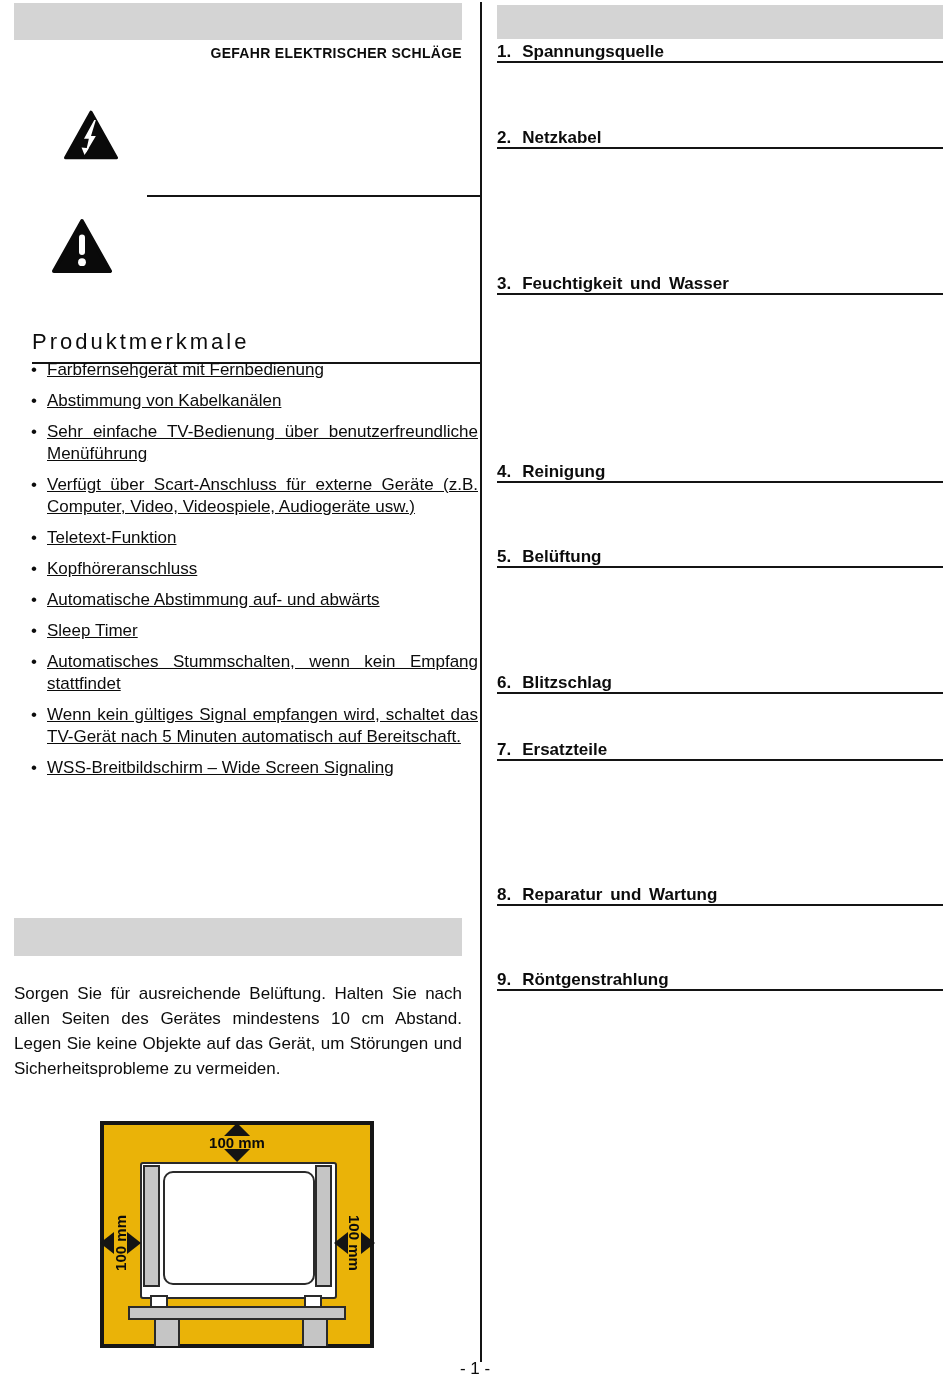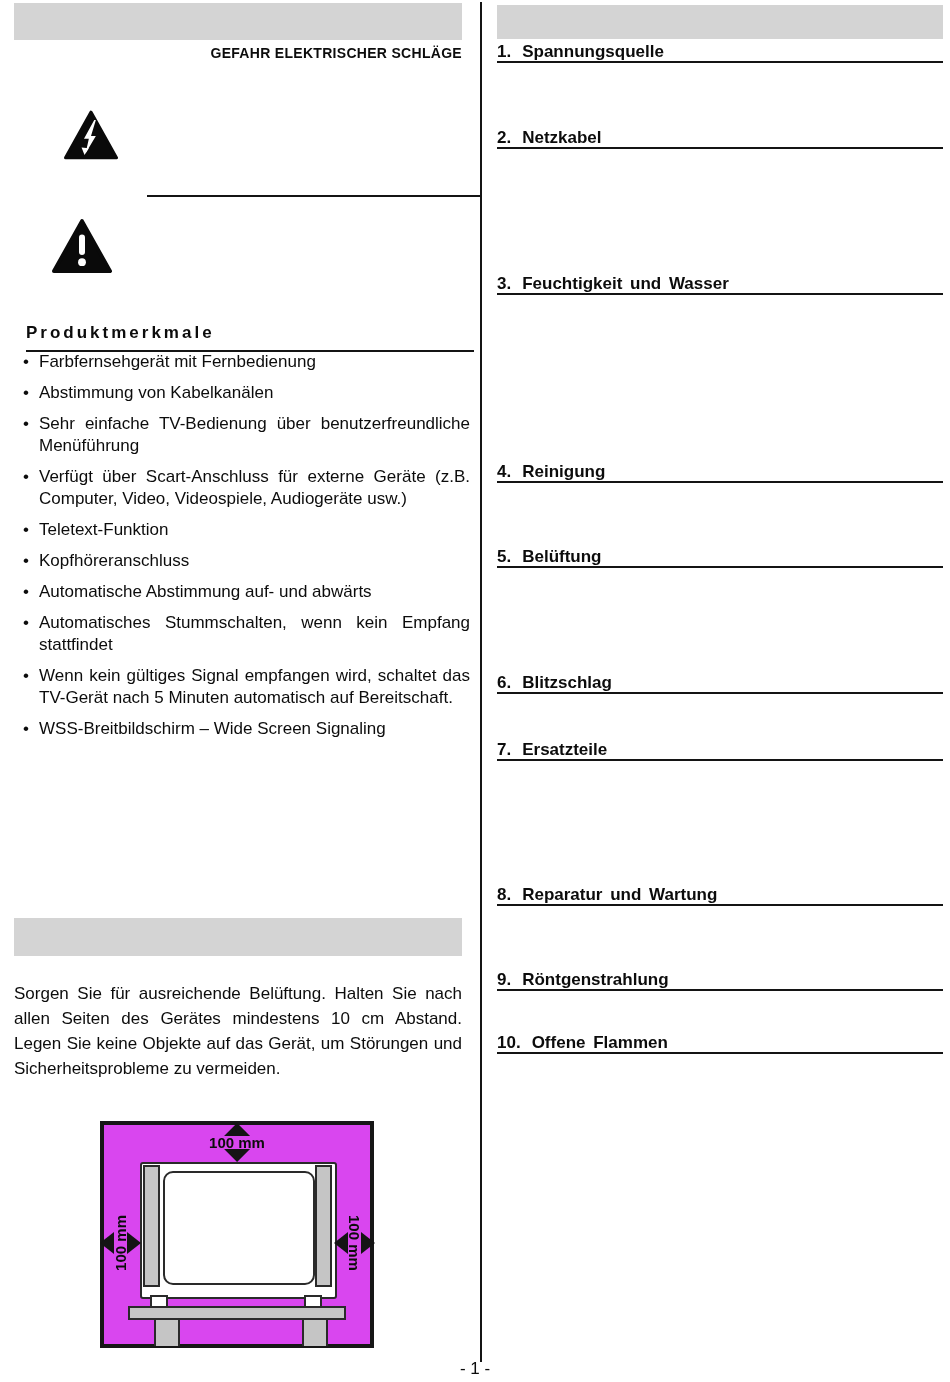--- a/index.html
+++ b/index.html
@@ -26,43 +26,43 @@
   .bar-rt{top:5px;height:34px;}
 
   .danger-heading{position:absolute;top:45px;left:0;width:100%;text-align:right;
     font-weight:bold;font-size:14px;letter-spacing:.3px;white-space:nowrap;}
 
   .icon{position:absolute;}
   .icon-hv{left:50px;top:106px;width:54px;height:58px;}
   .icon-caution{left:38px;top:212px;width:60px;height:68px;}
   .icon svg{width:100%;height:100%;display:block;}
 
-  .features-title{position:absolute;top:311px;left:0;width:100%;margin:12px;
-    font-size:17px;font-weight:bold;letter-spacing:3px;
+  .features-title{position:absolute;top:311px;left:0;width:100%;margin:18px;
+    font-size:22px;font-weight:normal;letter-spacing:3px;
     border-bottom:2px solid #141414;padding-bottom:7px;}
 
-  ul.features{position:absolute;top:343px;left:0;width:100%;margin:8px;padding:0;list-style:none;}
+  ul.features{position:absolute;top:343px;left:0;width:100%;margin:16px;padding:0;list-style:none;text-decoration:underline;}
   ul.features li{position:relative;padding-left:17px;margin-bottom:9px;
     font-size:17px;line-height:22px;text-align:justify;hyphens:manual;}
   ul.features li::before{content:"\2022";position:absolute;left:1px;top:0;}
 
   .para{position:absolute;left:0;width:100%;margin:0;font-size:17px;line-height:25px;
     text-align:justify;hyphens:manual;}
   .para-1{top:962px;margin-top:19px;}
   .para-2{top:1062px;}
 
   
   .section{position:absolute;left:0;width:100%;font-weight:bold;font-size:17px;
     line-height:19px;border-bottom:2px solid #141414;
     word-spacing:3px;white-space:nowrap;}
   .section .num{margin-right:11px;}
 
   
   .diagram{position:absolute;left:100px;top:1121px;width:266px;height:219px;
-    border:4px solid #161616;background:#d946ef;}
+    border:4px solid #161616;background:#eab308;}
   .tv{position:absolute;left:36px;top:37px;width:193px;height:133px;
     border:2px solid #2a2a2a;border-radius:3px;background:#fff;}
   .speaker{position:absolute;top:40px;width:13px;height:118px;background:#c5c5c5;
     border:2px solid #2a2a2a;}
   .speaker.sl{left:39px;} .speaker.sr{left:211px;}
   .screen{position:absolute;left:59px;top:46px;width:148px;height:110px;
     border:2px solid #2a2a2a;border-radius:10px;background:#fff;}
   .foot{position:absolute;top:170px;width:14px;height:11px;background:#fff;
     border:2px solid #2a2a2a;}
   .foot.f1{left:46px;} .foot.f2{left:200px;}
@@ -118,20 +118,21 @@
     <h2 class="features-title">Produktmerkmale</h2>
 
     <ul class="features">
       <li>Farbfernsehgerät mit Fernbedienung</li>
       <li>Abstimmung von Kabelkanälen</li>
       <li>Sehr einfache TV-Bedienung über benutzer­freundliche Menüführung</li>
       <li>Verfügt über Scart-Anschluss für externe Geräte (z.B. Computer, Video, Videospiele, Audiogeräte usw.)</li>
       <li>Teletext-Funktion</li>
       <li>Kopfhöreranschluss</li>
       <li>Automatische Abstimmung auf- und abwärts</li>
+      <li>Sleep Timer</li>
       <li>Automatisches Stummschalten, wenn kein Empfang stattfindet</li>
       <li>Wenn kein gültiges Signal empfangen wird, schaltet das TV-Gerät nach 5 Minuten automatisch auf Be­reitschaft.</li>
       <li>WSS-Breitbildschirm – Wide Screen Signaling</li>
     </ul>
 
     <div class="bar bar-mid"></div>
 
     <p class="para para-1">Sorgen Sie für ausreichende Belüftung. Halten Sie nach allen Seiten des Gerätes mindestens 10 cm Abstand. Legen Sie keine Objekte auf das Gerät, um Störungen und Sicherheitsprobleme zu vermeiden.</p>
   </div>
 
@@ -160,23 +161,20 @@
       <span class="num">6.</span><span>Blitzschlag</span>
     </div>
     <div class="section" style="top:740px">
       <span class="num">7.</span><span>Ersatzteile</span>
     </div>
     <div class="section" style="top:885px">
       <span class="num">8.</span><span>Reparatur und Wartung</span>
     </div>
     <div class="section" style="top:970px">
       <span class="num">9.</span><span>Röntgenstrahlung</span>
-    </div>
-    <div class="section" style="top:1033px">
-      <span class="num">10.</span><span>Offene Flammen</span>
     </div>
   </div>
 
   <div class="diagram">
     <div class="tv"></div>
     <div class="speaker sl"></div>
     <div class="speaker sr"></div>
     <div class="screen"></div>
     <div class="foot f1"></div>
     <div class="foot f2"></div>

